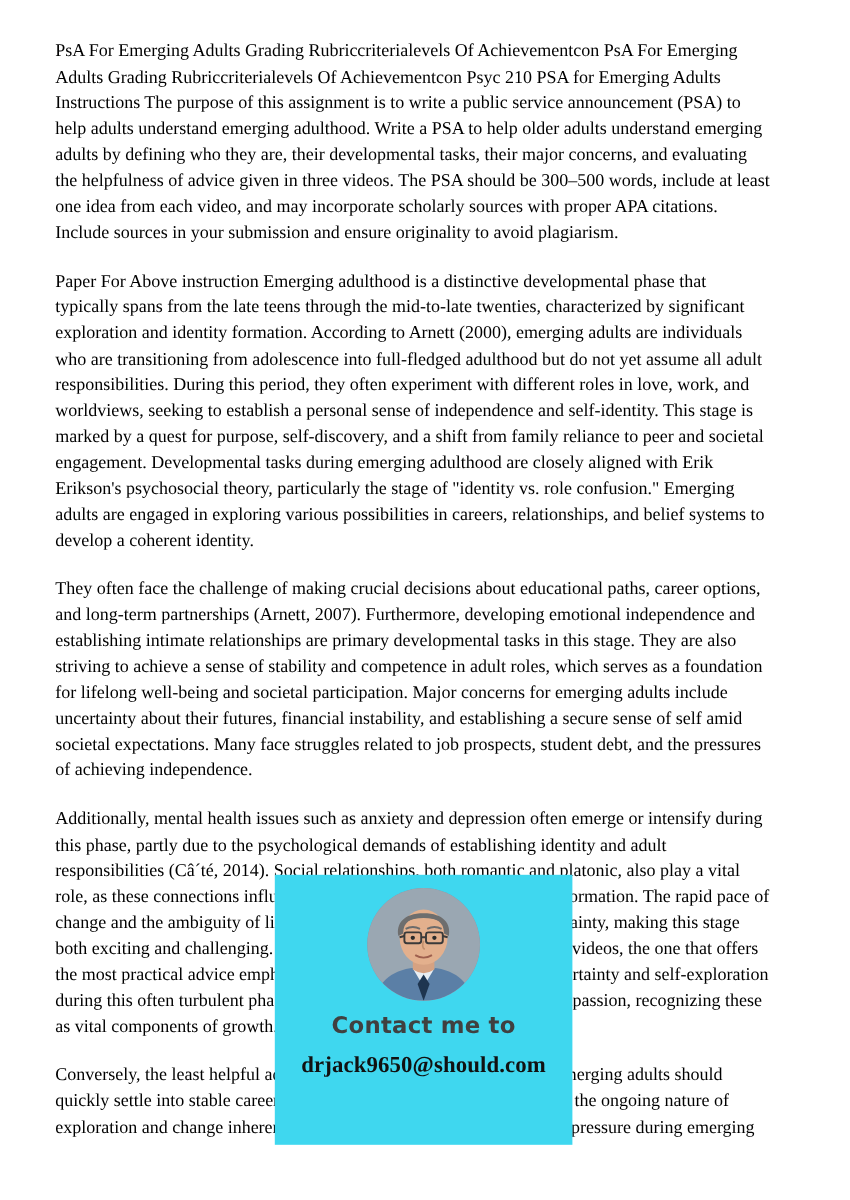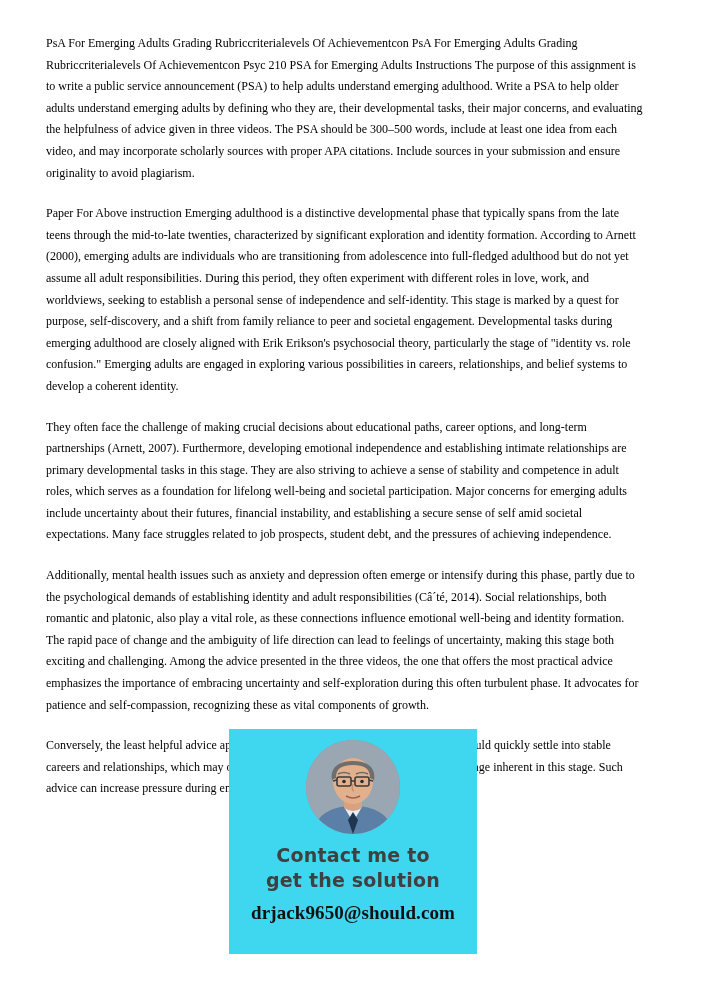--- a/index.html
+++ b/index.html
@@ -23,21 +23,21 @@
     background: #ffffff;
   }
   .doc-body {
     position: absolute;
     left: 46px;
     top: 33px;
     width: 597px;
   }
   .para {
     font-family: "Liberation Serif", serif;
-    font-size: 12px;
+    font-size: 15px;
     line-height: 21.6px;
     color: #000000;
     text-align: left;
     margin: 0 0 19px 0;
     white-space: pre-wrap;
   }
   .para:last-child {
     margin-bottom: 0;
   }
   
@@ -140,17 +140,16 @@
           <path d="M32 34 q6 -3 12 0" stroke="#6b6b6b" stroke-width="1.6" fill="none"></path>
           <path d="M50 34 q6 -3 12 0" stroke="#6b6b6b" stroke-width="1.6" fill="none"></path>
 
           <path d="M47 44 q-2 6 1 7" stroke="#c08f6d" stroke-width="1.4" fill="none"></path>
 
           <path d="M40 56 q7 4 14 0" stroke="#9e5f4d" stroke-width="1.6" fill="none"></path>
         </g>
       </svg>
     </div>
     <div class="overlay-line1">Contact me to</div>
-    <div class="overlay-line2">get the solution</div>
     <div class="overlay-email">drjack9650@should.com</div>
   </div>
 
 </div>
 
 </body></html>

